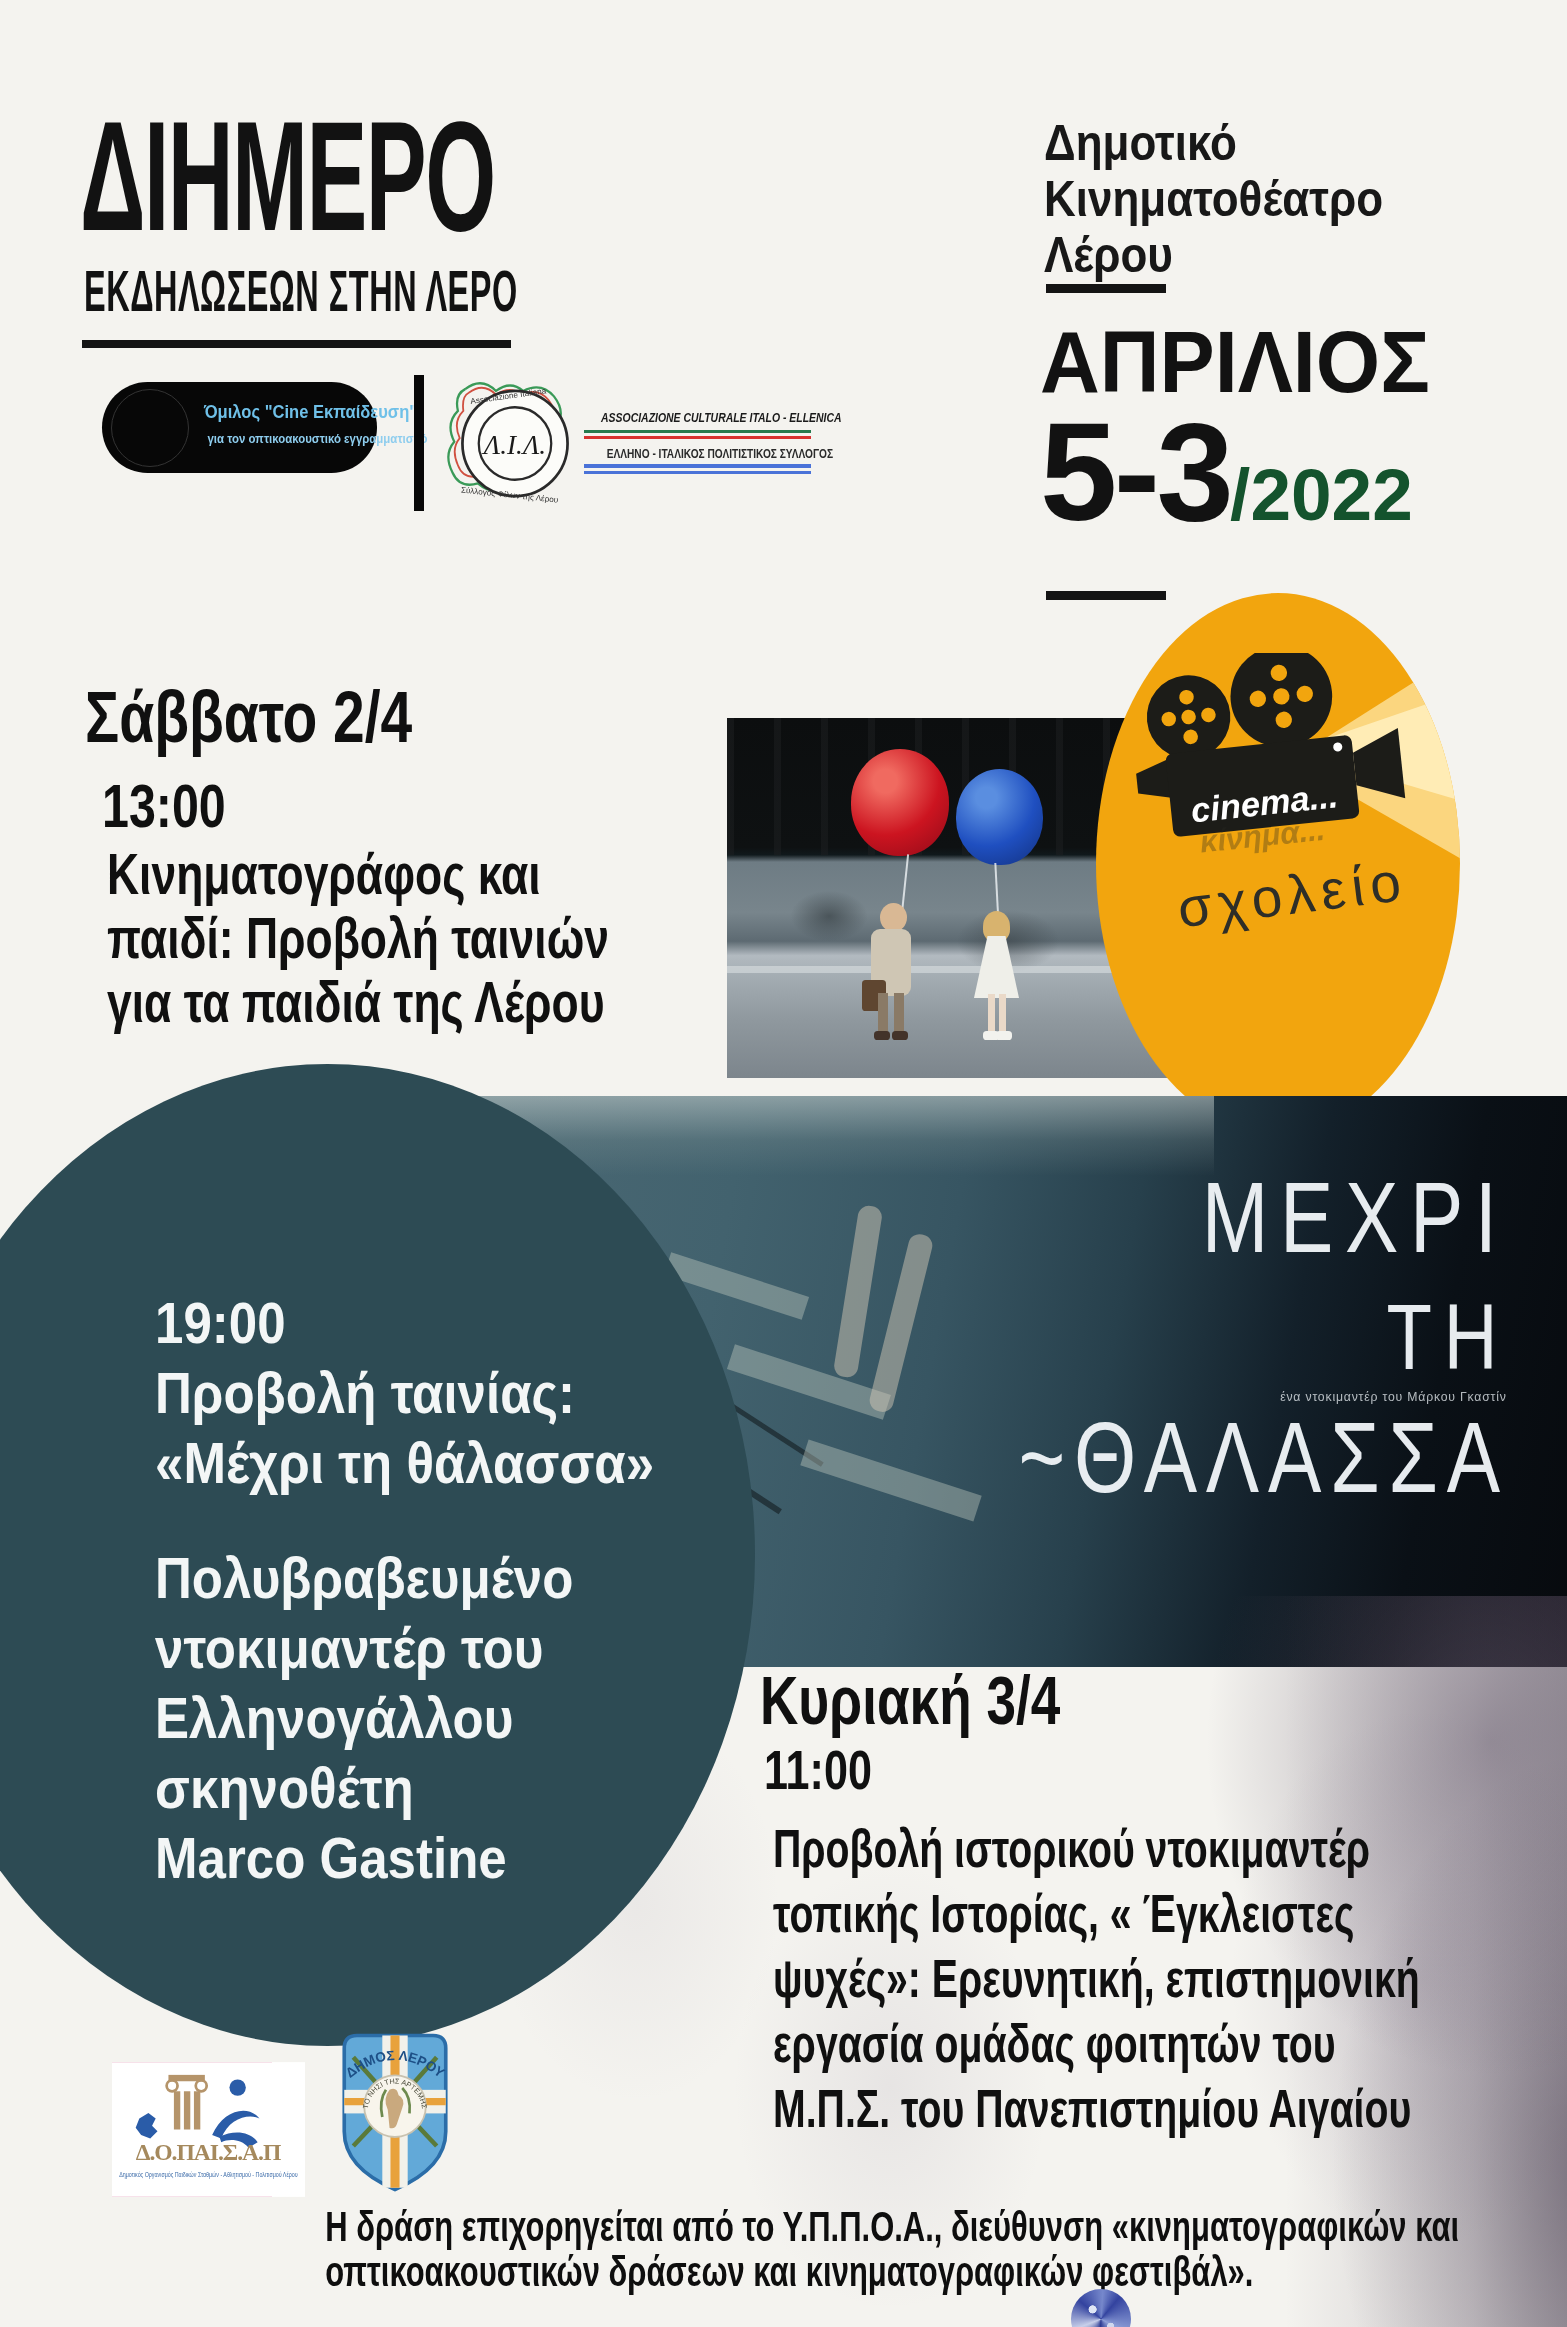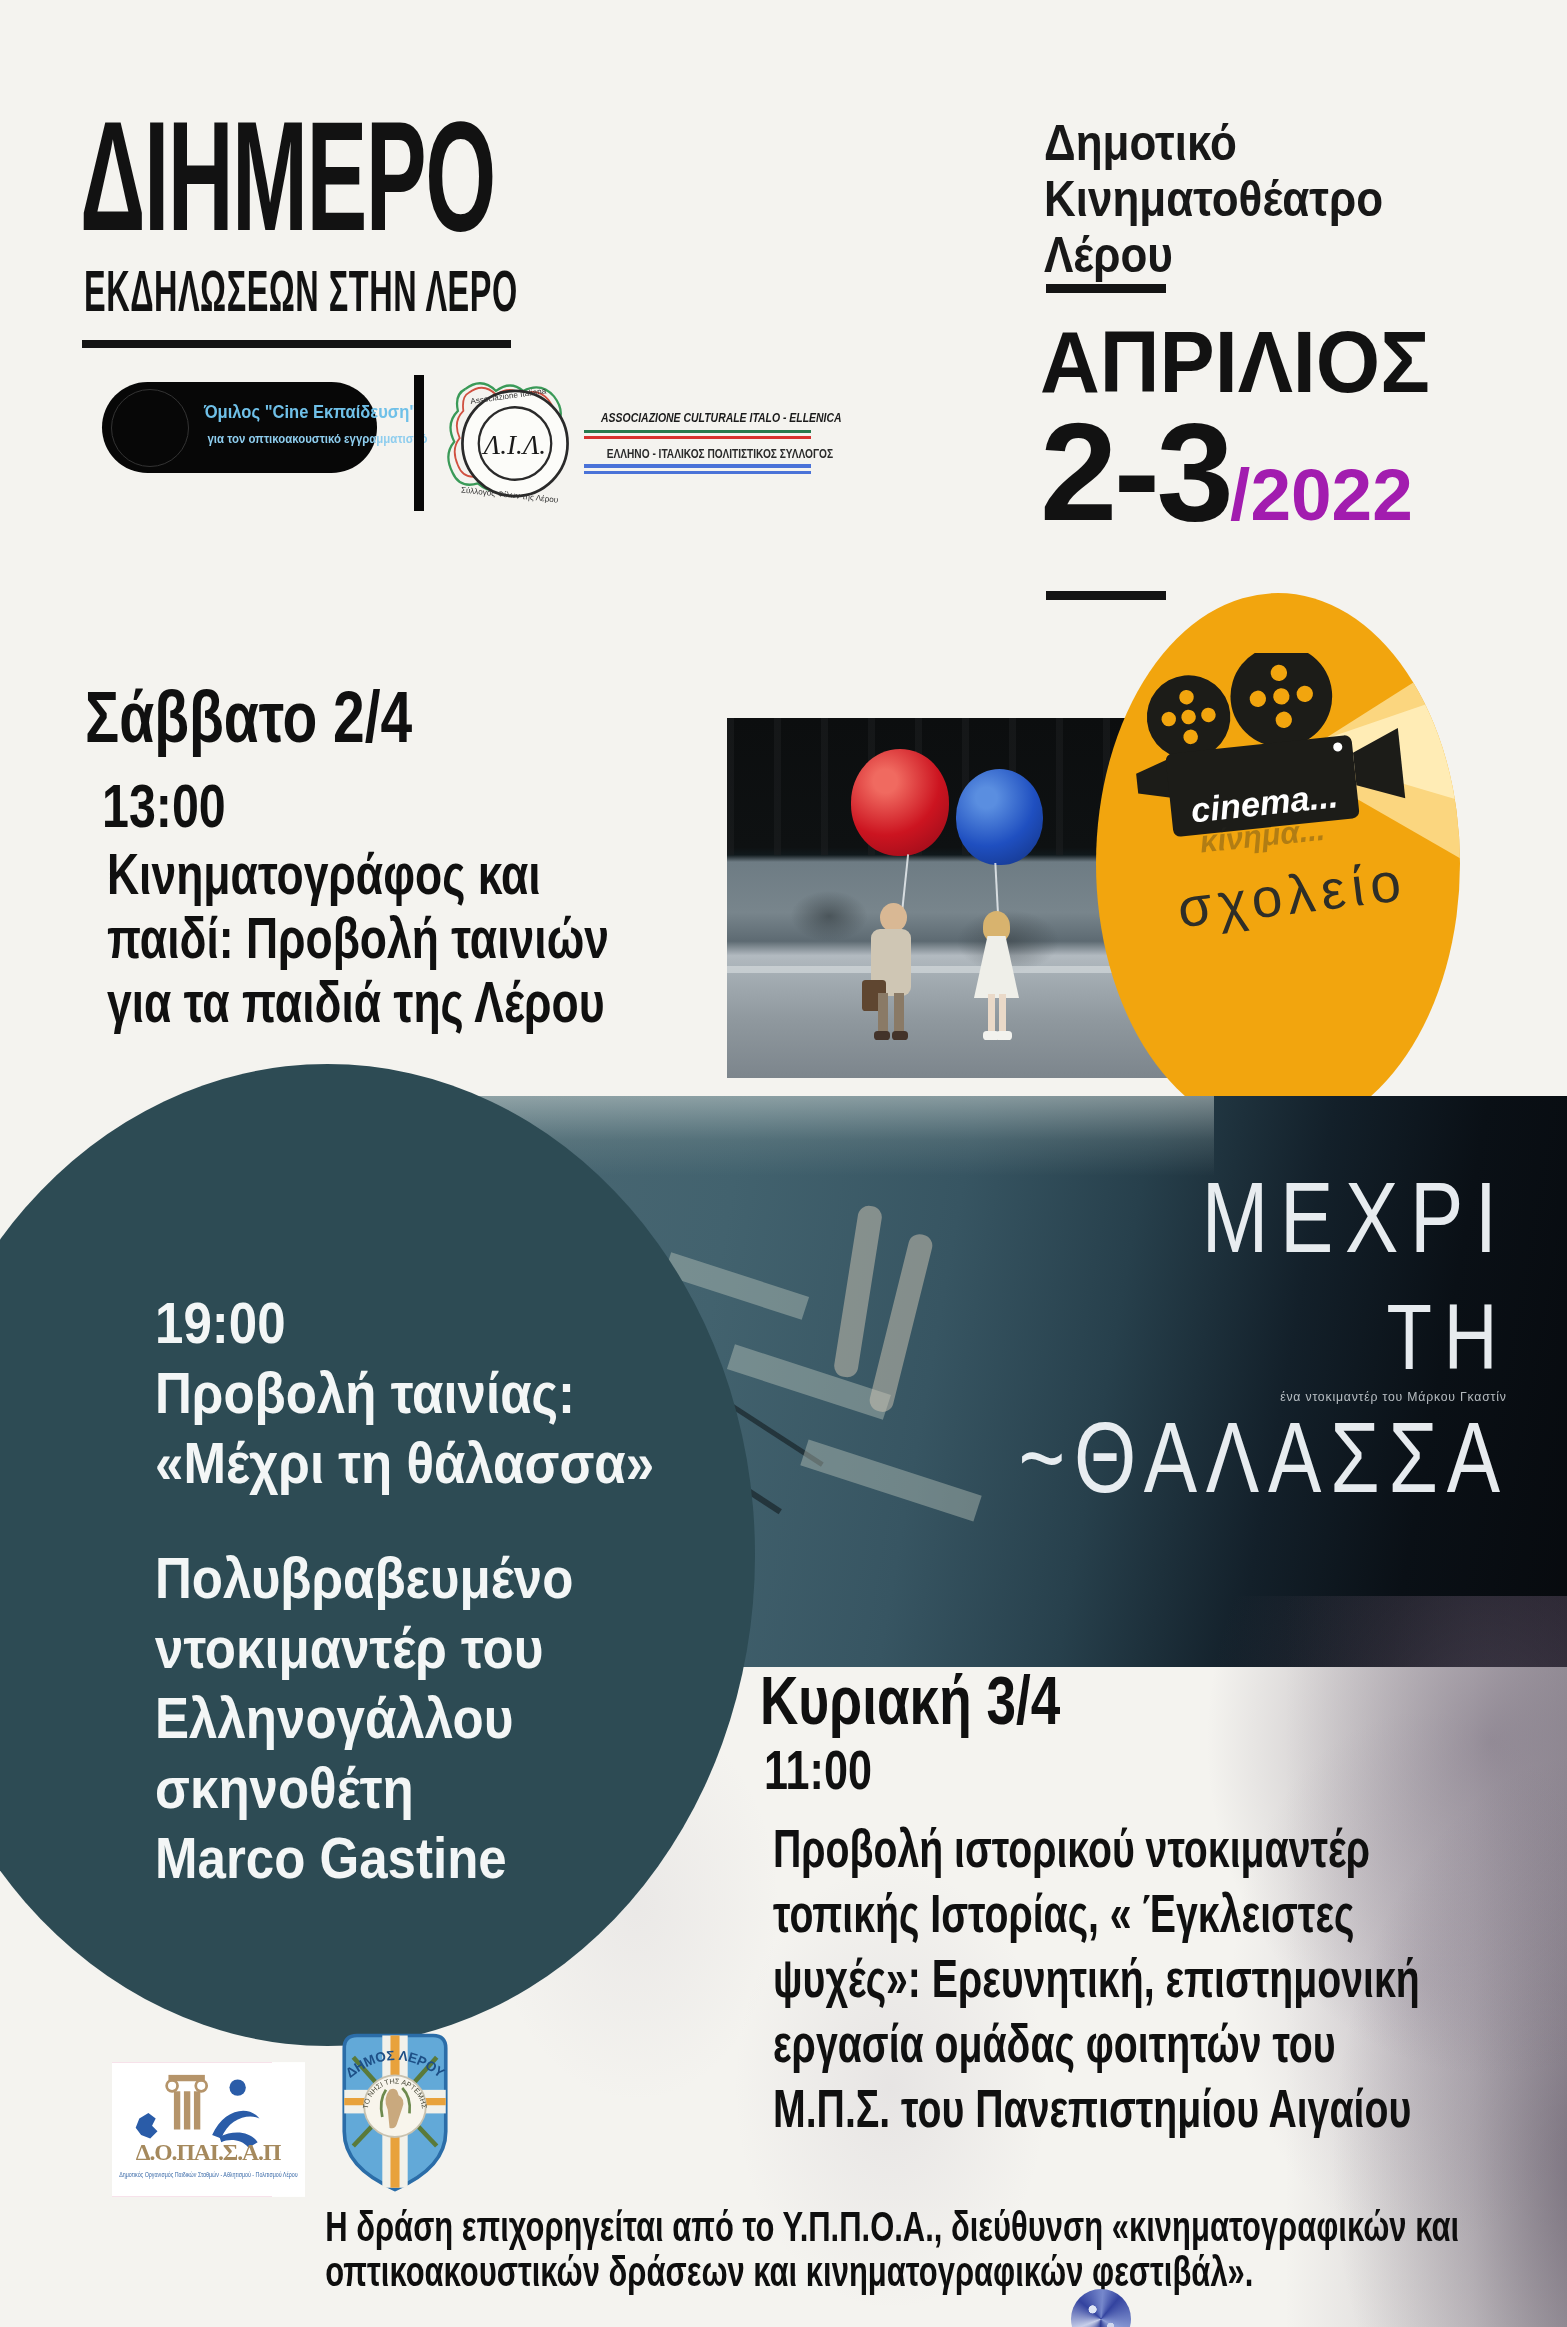--- a/index.html
+++ b/index.html
@@ -47,21 +47,21 @@
   .bar-blue2{height:3.6px; background:#4a72d8; margin-top:2.7px;}
 
   
   .venue{left:1044px; top:115px; font-size:50px; line-height:56px; font-weight:700;
          transform:scaleX(.88); transform-origin:left top; color:#181818;}
   .hr-small1{left:1046px; top:284px; width:120px; height:9px; background:#141414;}
   .month{left:1040px; top:318px; font-size:88px; line-height:1; font-weight:700;
          transform:scaleX(.94); transform-origin:left top; color:#121212;}
   .daterow{left:1040px; top:396px; display:flex; align-items:baseline;}
   .date-big{font-size:139px; line-height:1.1; font-weight:700; letter-spacing:-3.6px; color:#121212;}
-  .date-small{font-size:73px; line-height:1; font-weight:700; color:#a21caf;}
+  .date-small{font-size:73px; line-height:1; font-weight:700; color:#14532d;}
   .hr-small2{left:1046px; top:591px; width:120px; height:9px; background:#141414;}
 
   
   .sat-head{left:85px; top:680px; font-size:73px; line-height:1; font-weight:700;
             transform:scaleX(.78); transform-origin:left top;}
   .sat-time{left:102px; top:775px; font-size:62px; line-height:1; font-weight:700;
             transform:scaleX(.78); transform-origin:left top;}
   .sat-lines{left:107px; top:842px; font-size:57px; line-height:64px; font-weight:700;
              transform:scaleX(.78); transform-origin:left top;}
 
@@ -213,21 +213,21 @@
   </div>
 
   <div class="abs venue">
     <div class="nw">Δημοτικό</div>
     <div class="nw">Κινηματοθέατρο</div>
     <div class="nw">Λέρου</div>
   </div>
   <div class="abs hr-small1"></div>
   <div class="abs month nw">ΑΠΡΙΛΙΟΣ</div>
   <div class="abs daterow">
-    <span class="date-big">2-3</span>
+    <span class="date-big">5-3</span>
     <span class="date-small">/2022</span>
   </div>
   <div class="abs hr-small2"></div>
 
   <div class="abs sat-head nw">Σάββατο 2/4</div>
   <div class="abs sat-time nw">13:00</div>
   <div class="abs sat-lines">
     <div class="nw">Κινηματογράφος και</div>
     <div class="nw">παιδί: Προβολή ταινιών</div>
     <div class="nw">για τα παιδιά της Λέρου</div>

